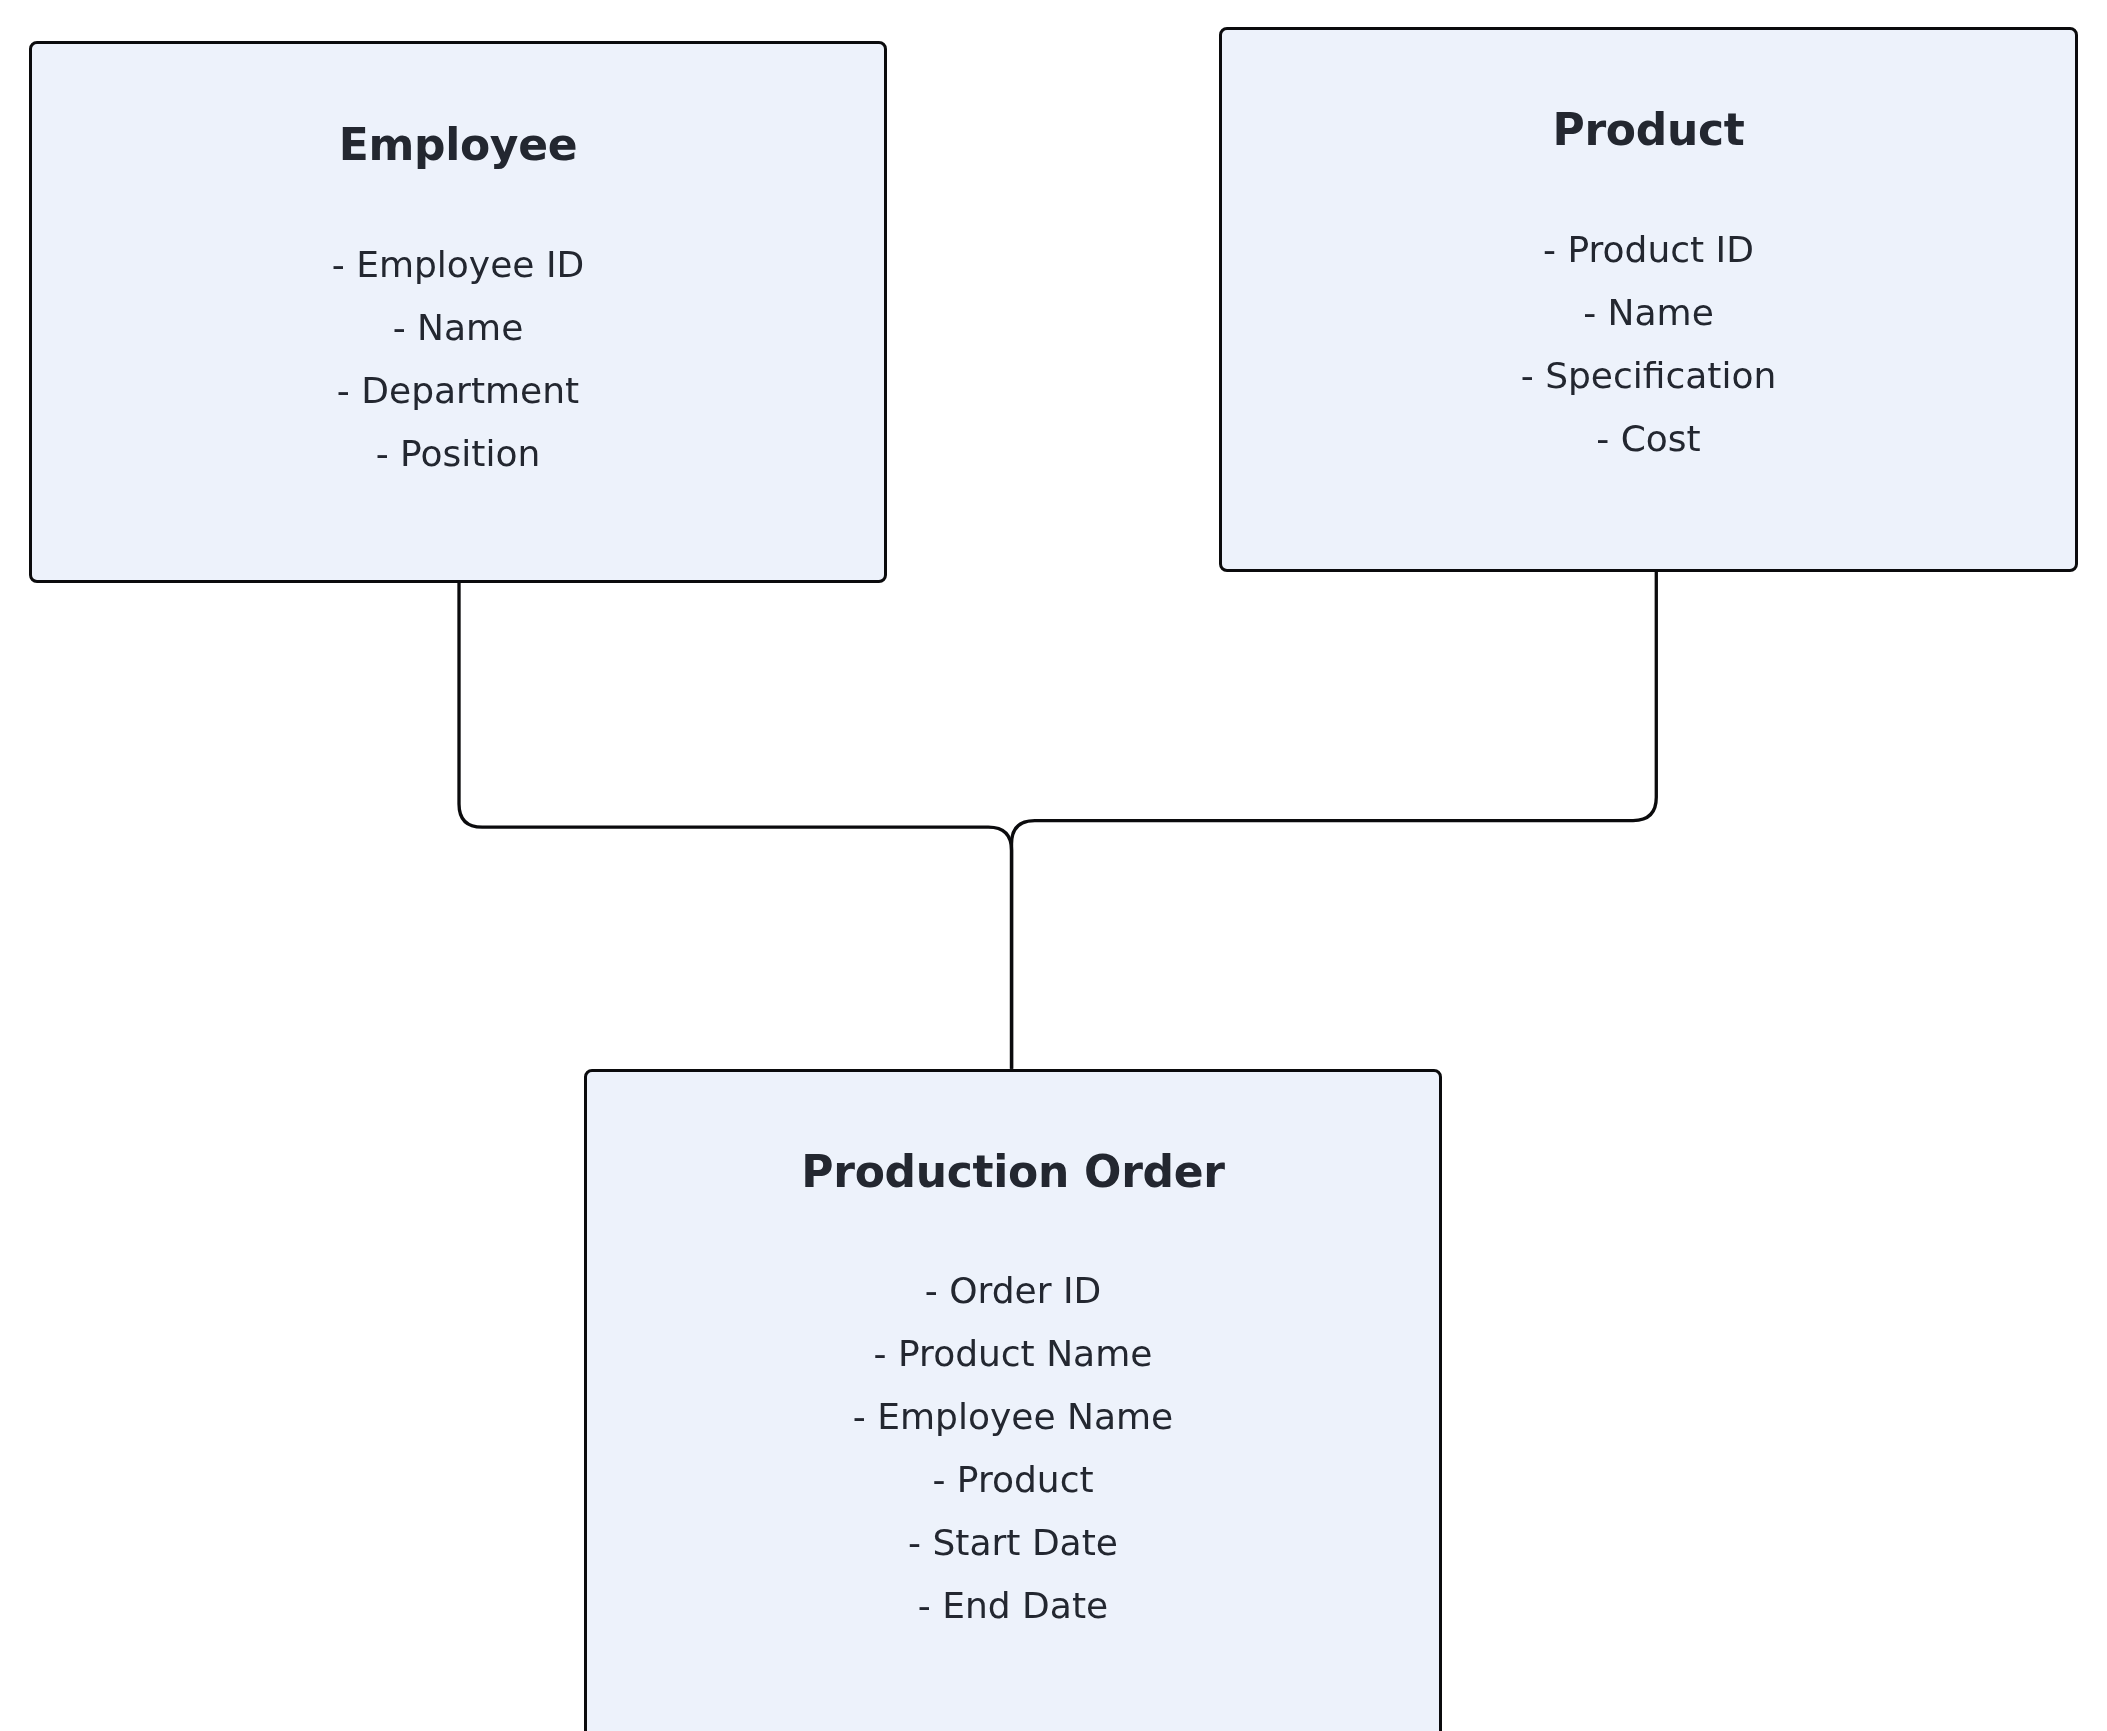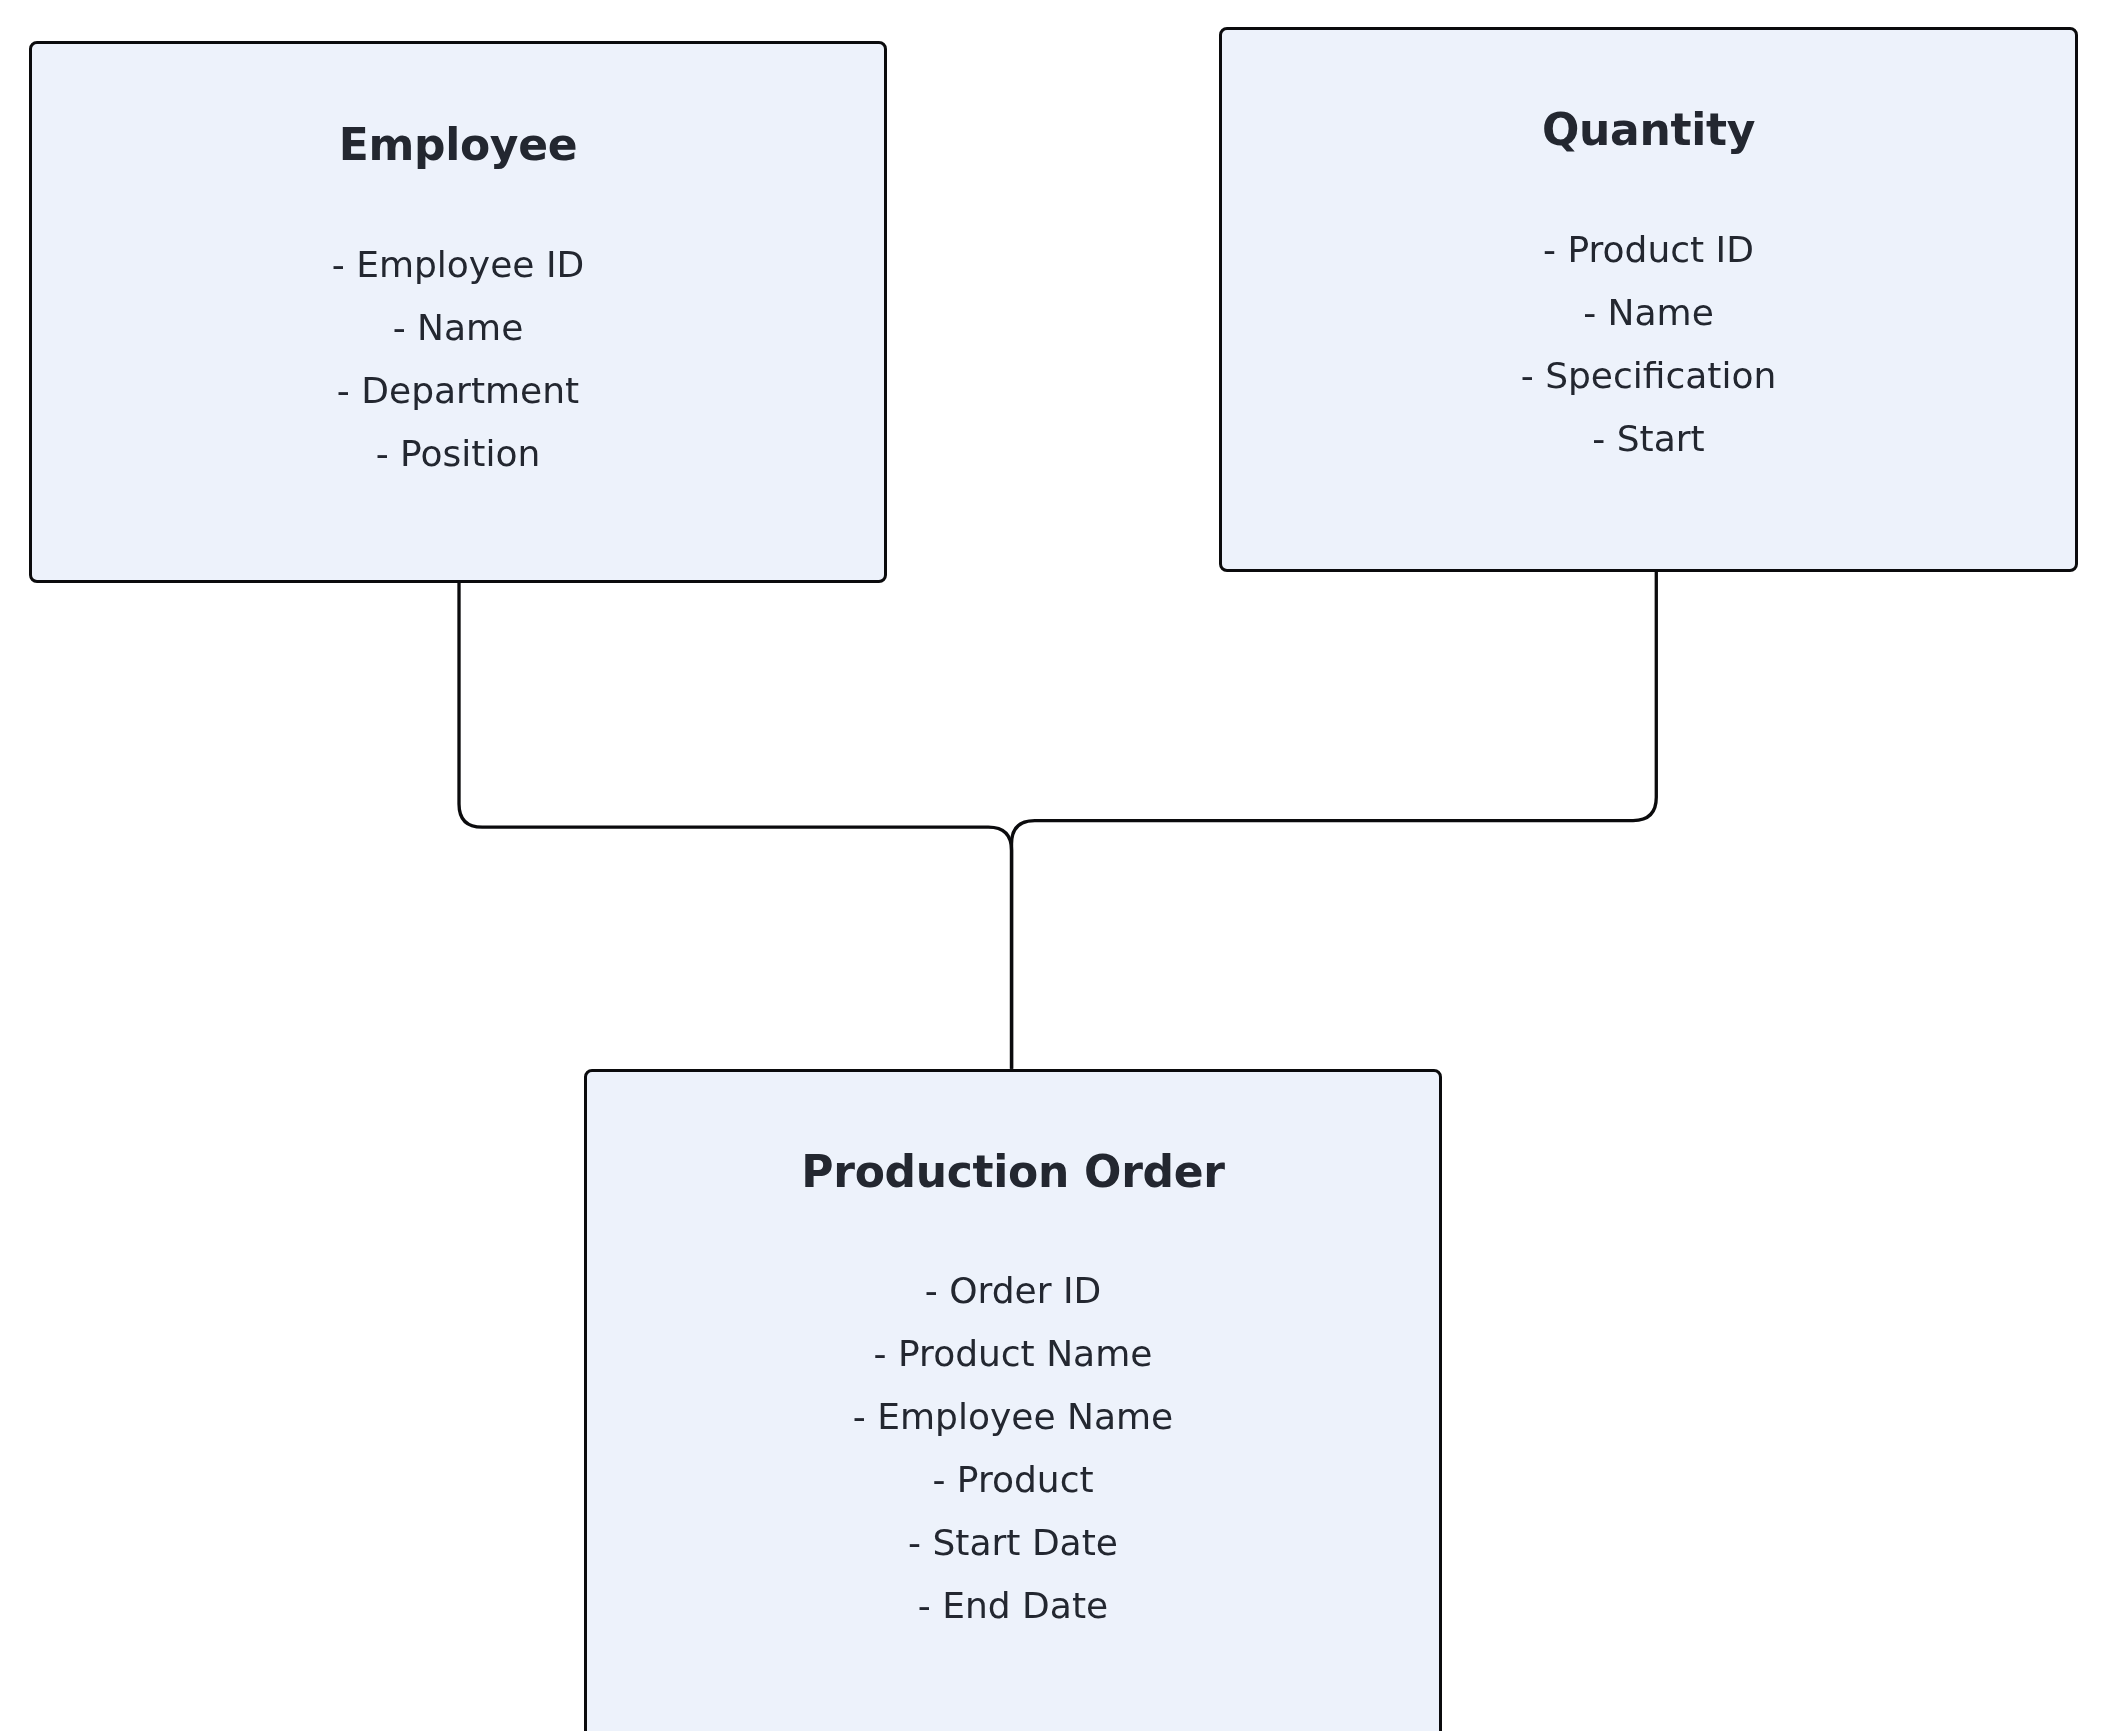--- a/index.html
+++ b/index.html
@@ -115,26 +115,26 @@
     <div class="entity-title">Employee</div>
     <ul class="attr-list">
       <li class="attr-item">- Employee ID</li>
       <li class="attr-item">- Name</li>
       <li class="attr-item">- Department</li>
       <li class="attr-item">- Position</li>
     </ul>
   </div>
 
   <div class="entity" id="entity-product">
-    <div class="entity-title">Quantity</div>
+    <div class="entity-title">Product</div>
     <ul class="attr-list">
       <li class="attr-item">- Product ID</li>
       <li class="attr-item">- Name</li>
       <li class="attr-item">- Specification</li>
-      <li class="attr-item">- Start</li>
+      <li class="attr-item">- Cost</li>
     </ul>
   </div>
 
   <div class="entity" id="entity-production-order">
     <div class="entity-title">Production Order</div>
     <ul class="attr-list">
       <li class="attr-item">- Order ID</li>
       <li class="attr-item">- Product Name</li>
       <li class="attr-item">- Employee Name</li>
       <li class="attr-item">- Product</li>

